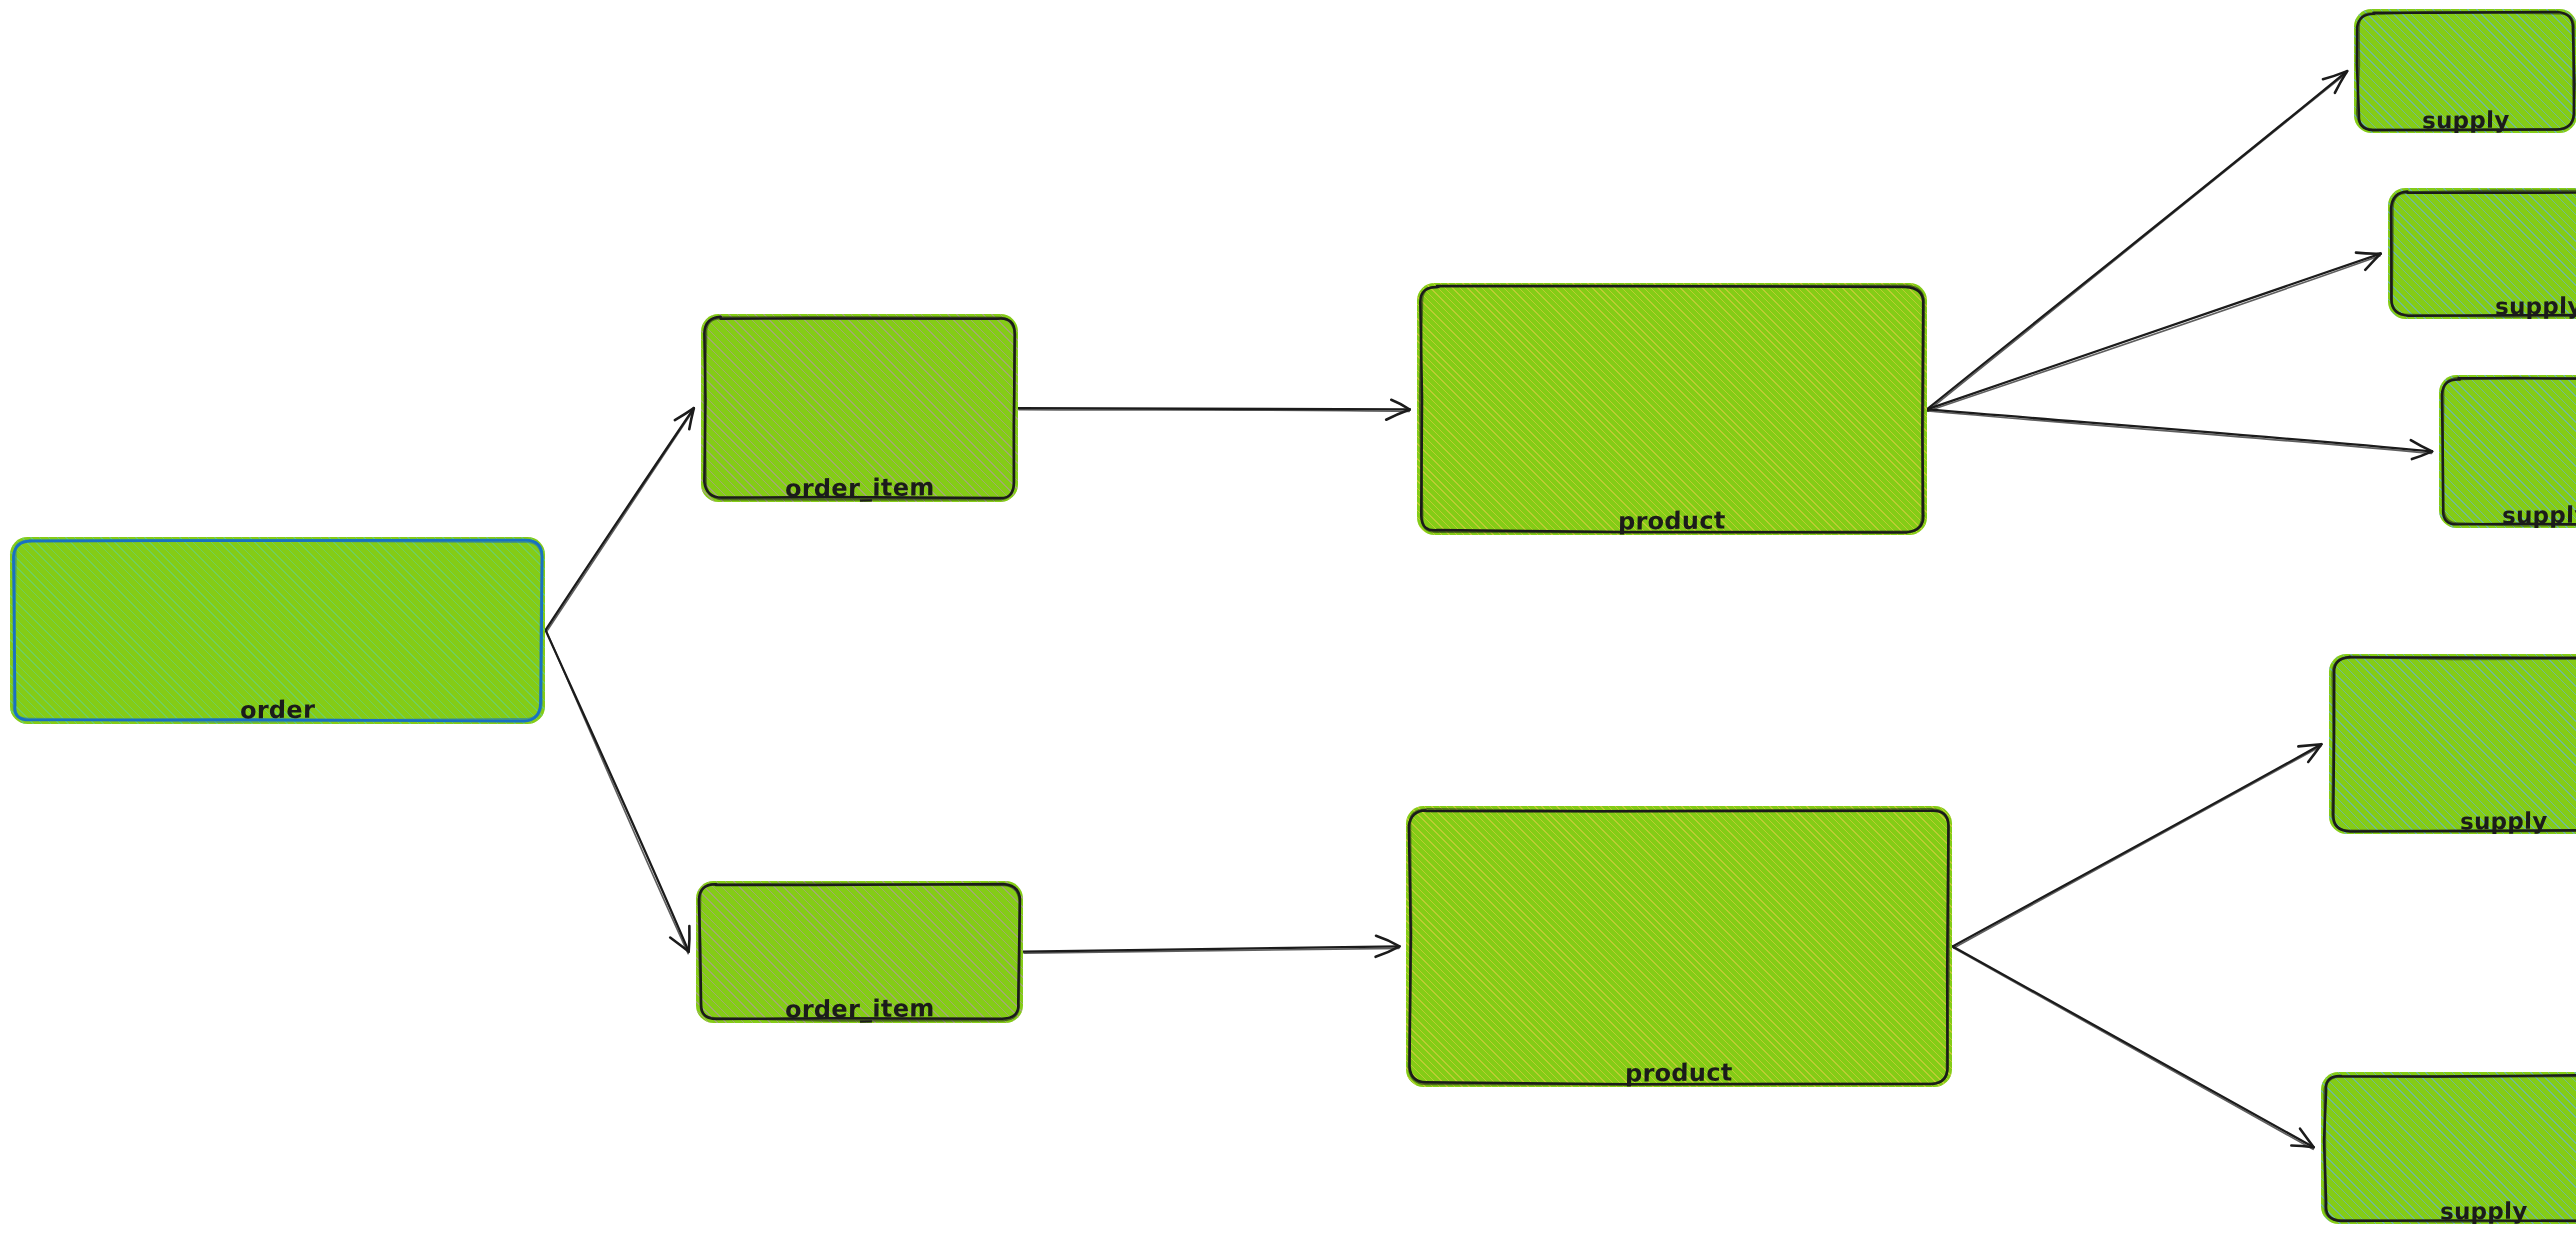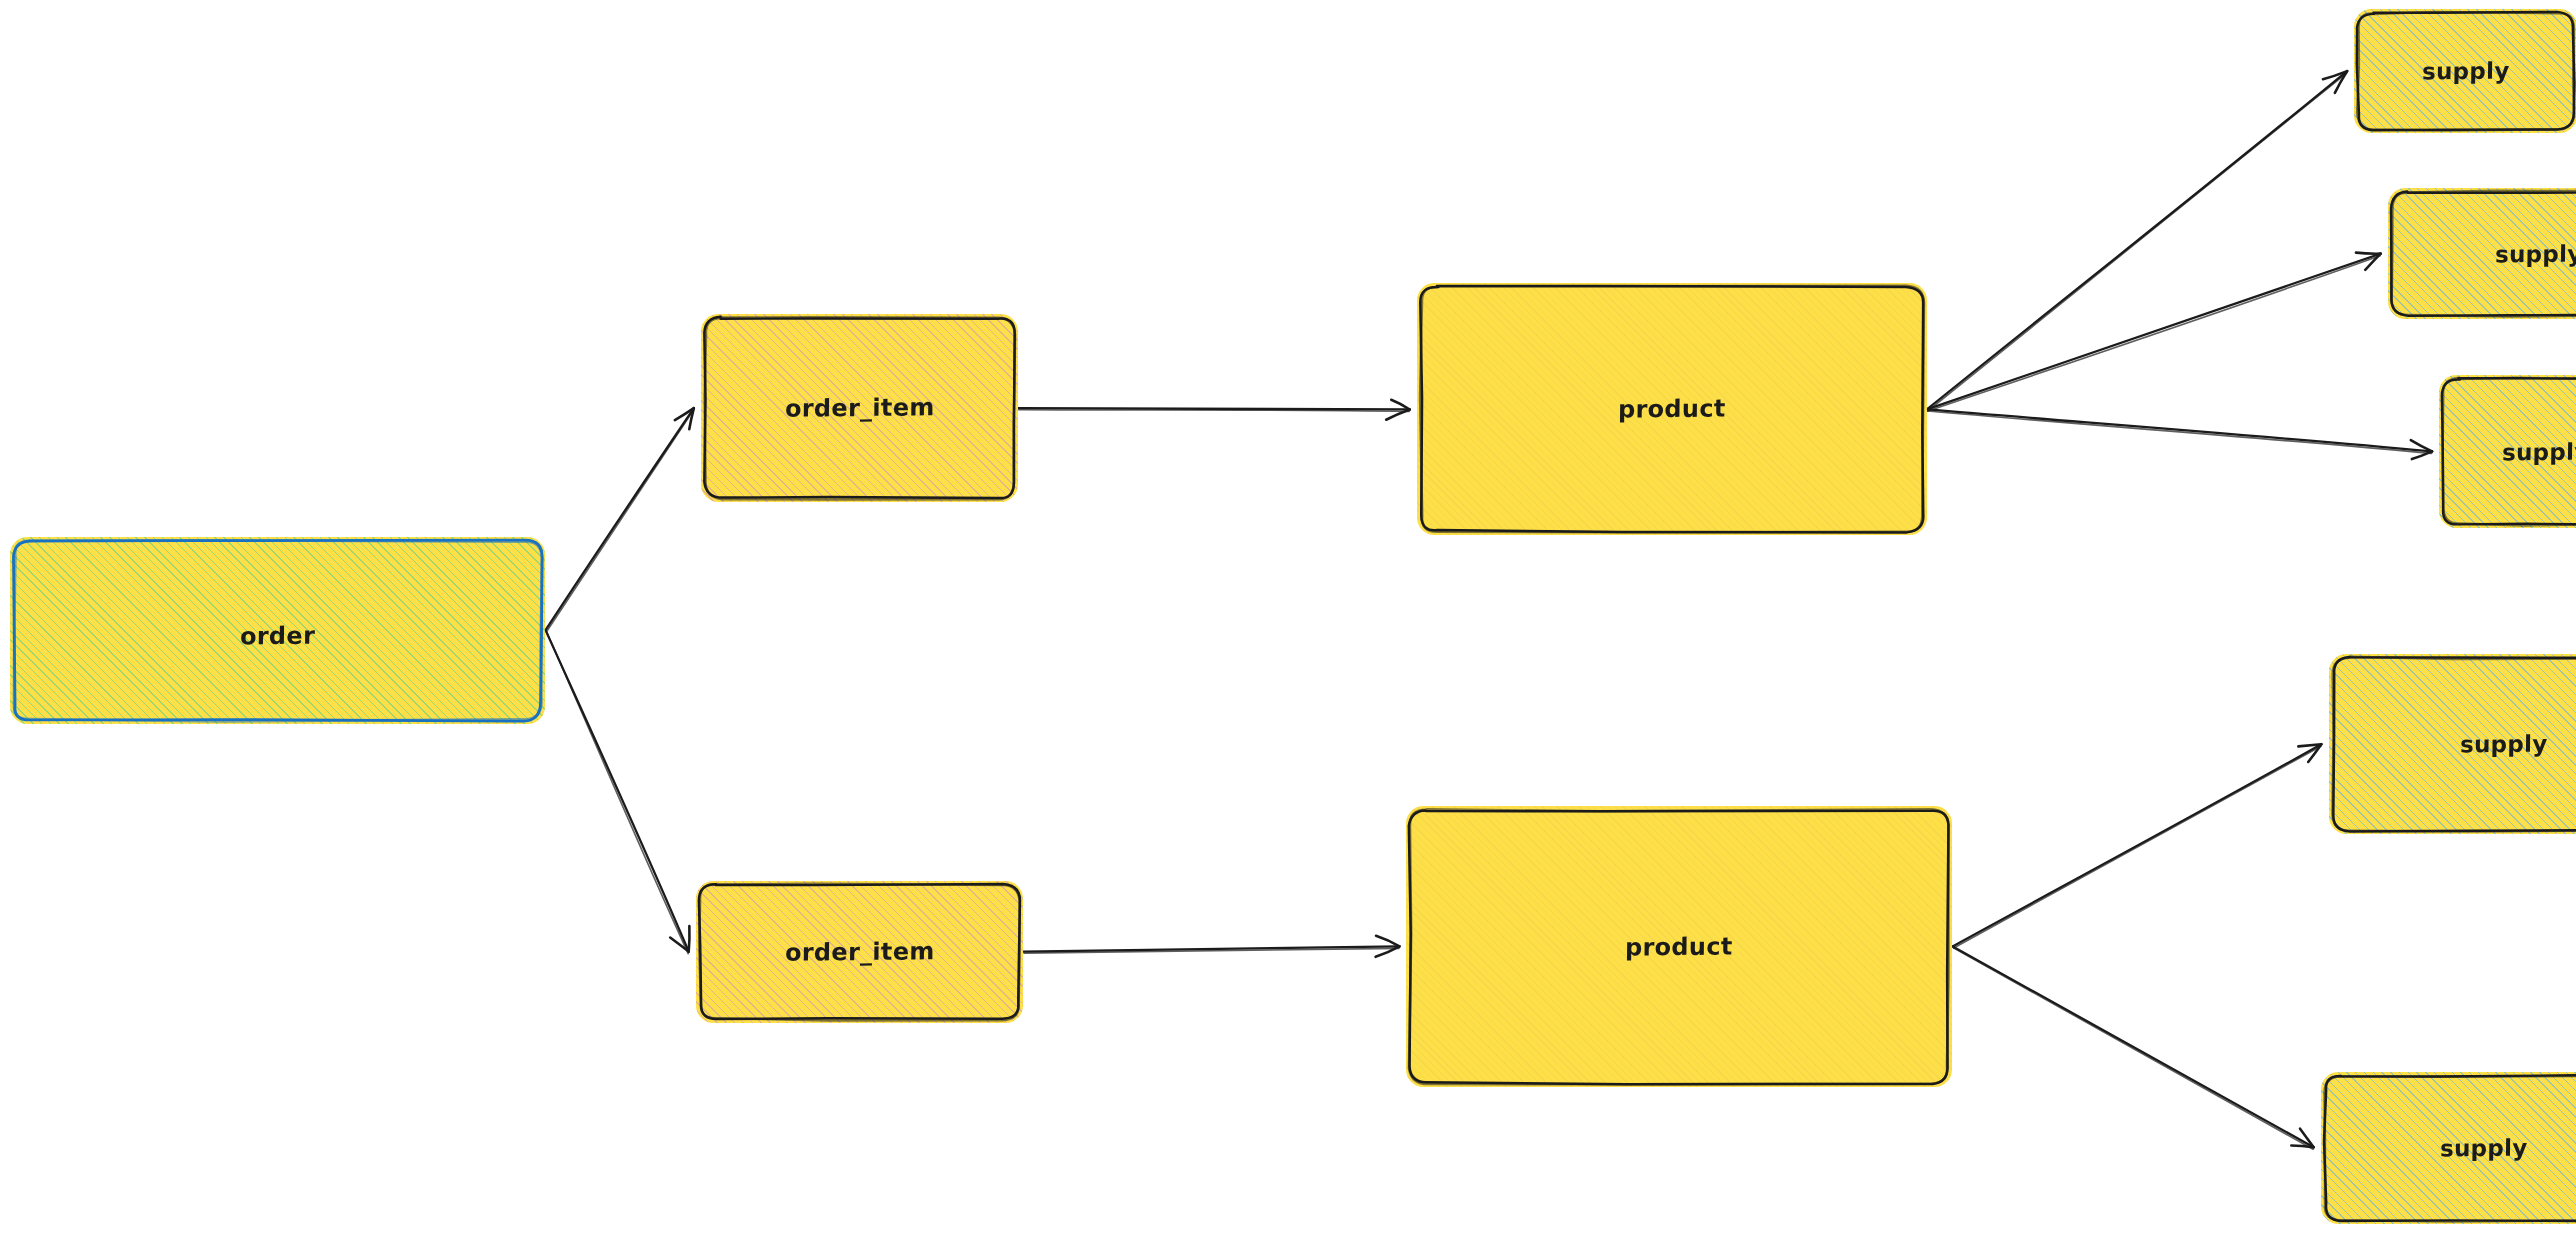--- a/index.html
+++ b/index.html
@@ -24,24 +24,24 @@
     top: 0;
     width: 2700px;
     height: 1233px;
     pointer-events: none;
   }
   .node {
     position: absolute;
     box-sizing: border-box;
     border-radius: 17.5px;
     display: flex;
-    align-items: center;
+    align-items: flex-end;
     justify-content: center;
     overflow: hidden;
-    background-color: #fde047;
+    background-color: #84cc16;
   }
   .node-label {
     position: relative;
     z-index: 3;
     color: #1b1b1b;
     font-family: "DejaVu Sans", sans-serif;
     font-weight: 700;
     letter-spacing: 0.3px;
     white-space: nowrap;
     -webkit-font-smoothing: antialiased;

